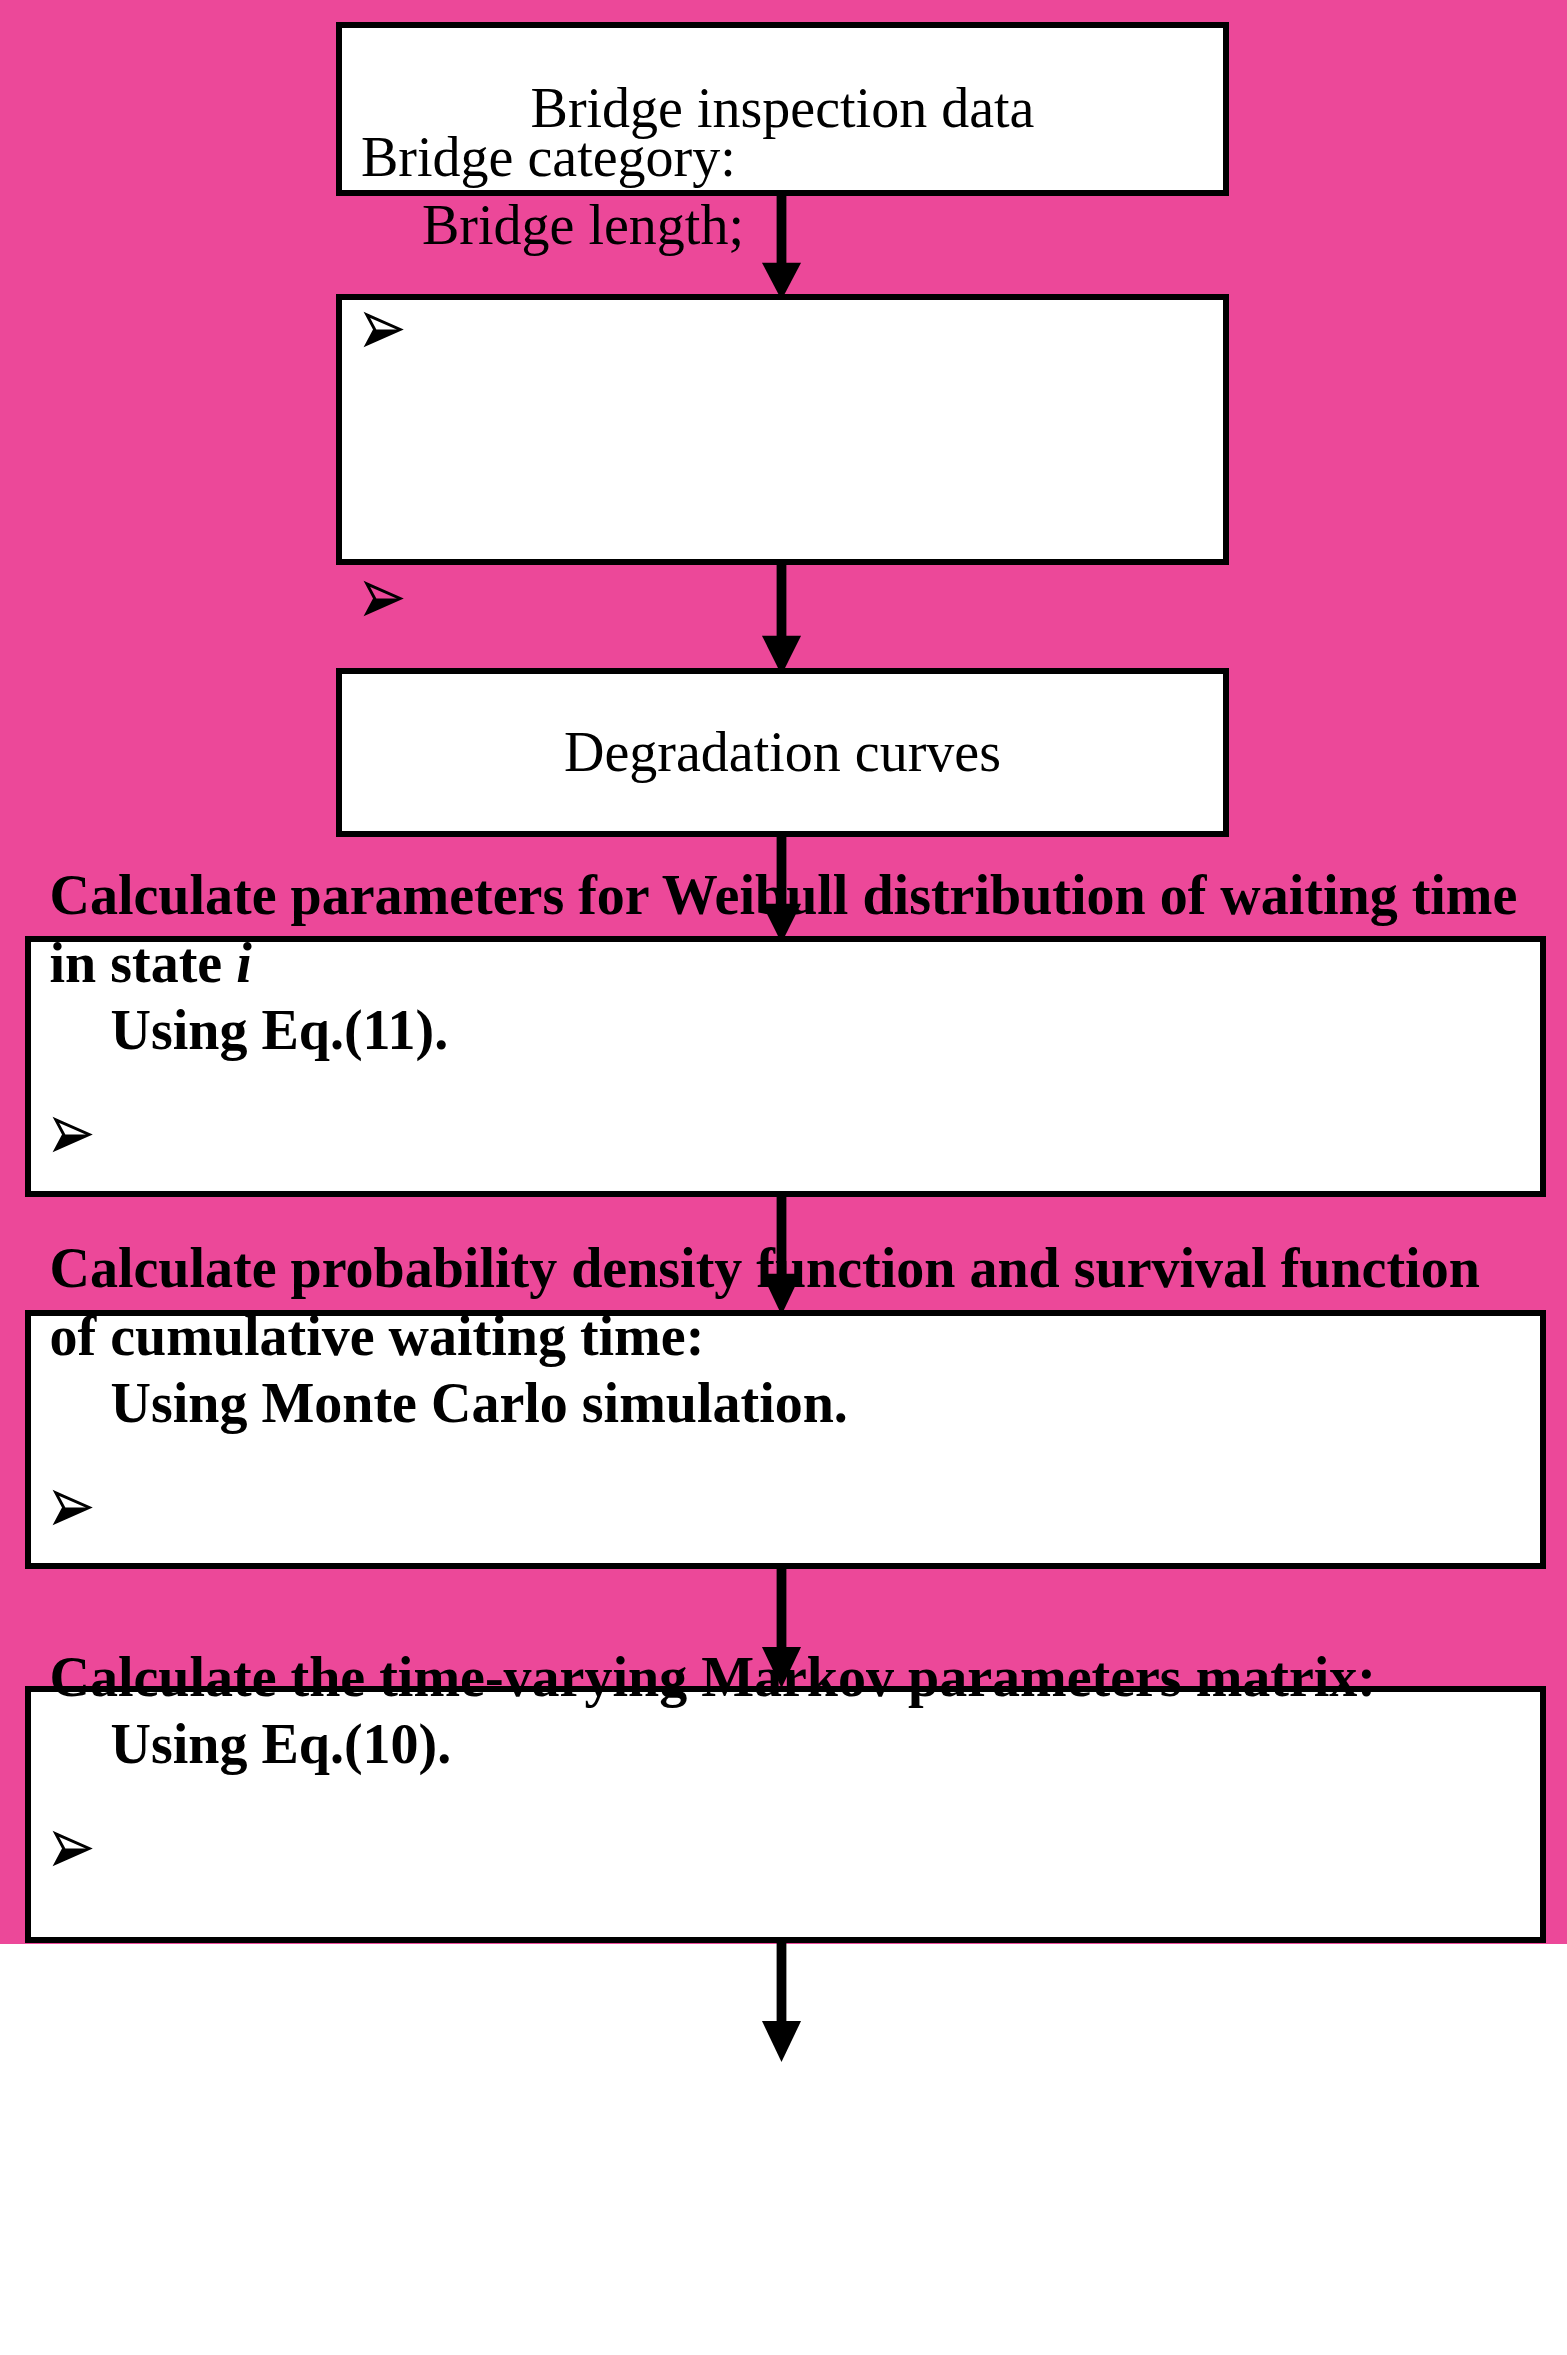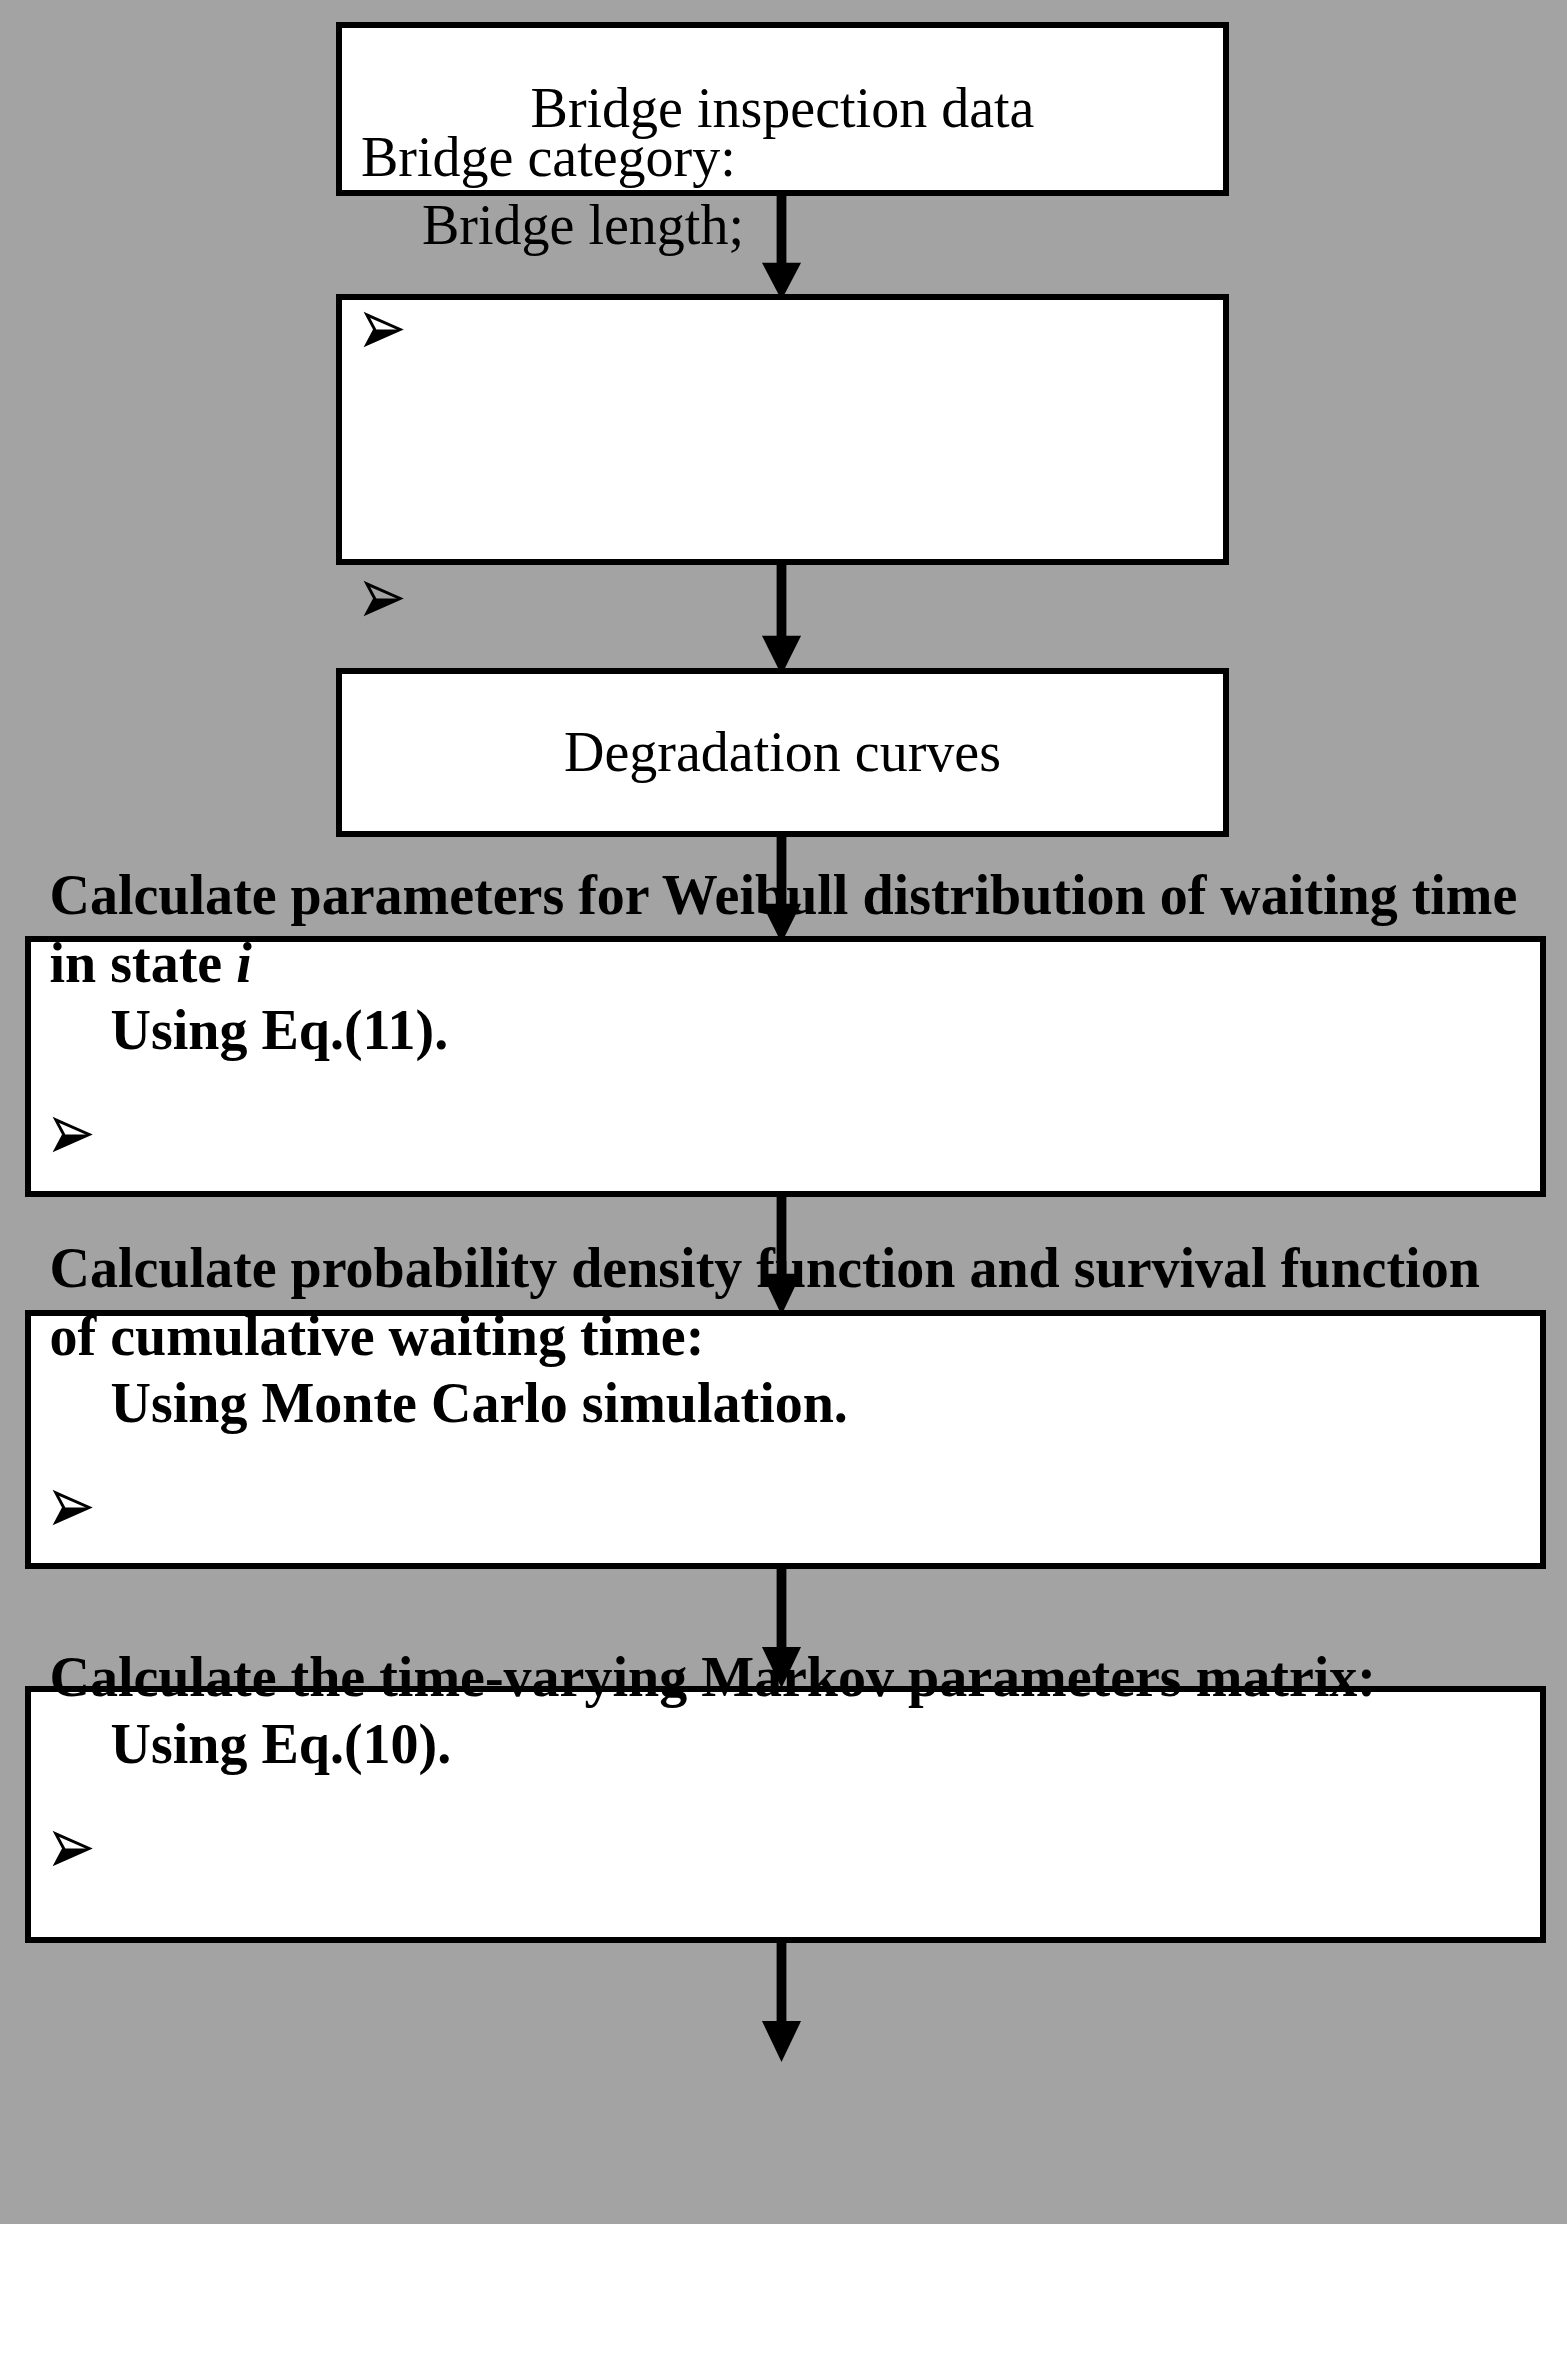--- a/index.html
+++ b/index.html
@@ -10,22 +10,22 @@
   body {
     width: 1567px;
     height: 2355px;
     font-family: "Liberation Serif", "DejaVu Serif", serif;
     color: #000000;
     overflow: hidden;
   }
   #flowchart {
     position: relative;
     width: 1567px;
-    height: 2224px;
-    background: #a3a3a3;
+    height: 1944px;
+    background: #ec4899;
   }
 
   .node {
     position: absolute;
     box-sizing: border-box;
     border: 6.9px solid #000000;
     background: #ffffff;
     color: #000000;
     font-size: 56px;
     line-height: 1.20;

